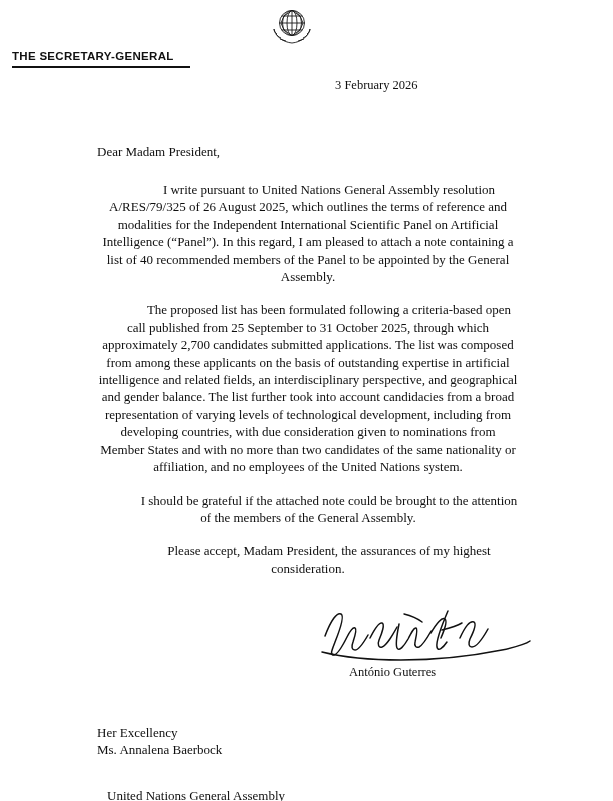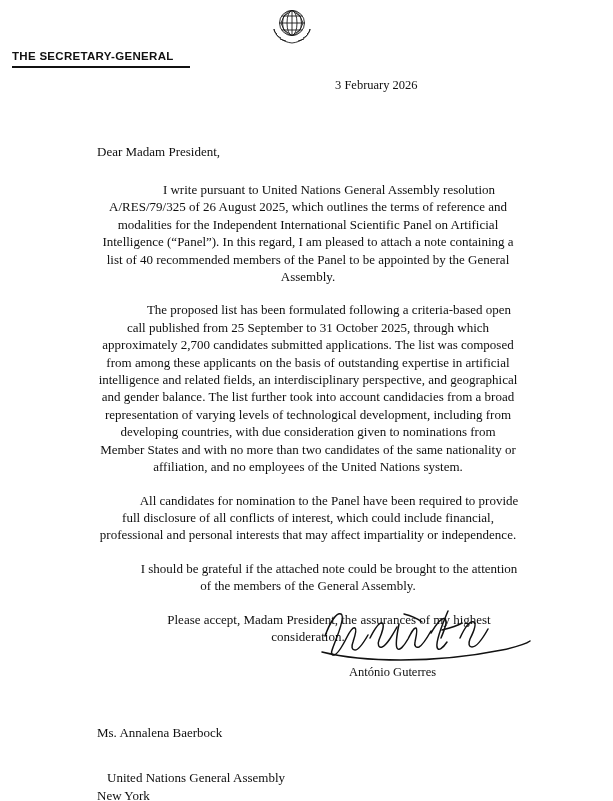--- a/index.html
+++ b/index.html
@@ -150,21 +150,20 @@
   <div class="letterhead-title">THE SECRETARY-GENERAL</div>
   <div class="letterhead-rule"></div>
 
   <div class="date">3 February 2026</div>
 
   <div class="salutation">Dear Madam President,</div>
 
   <div class="body-text">
     <p class="indent">I write pursuant to United Nations General Assembly resolution A/RES/79/325 of 26 August 2025, which outlines the terms of reference and modalities for the Independent International Scientific Panel on Artificial Intelligence (“Panel”).  In this regard, I am pleased to attach a note containing a list of 40 recommended members of the Panel to be appointed by the General Assembly.</p>
     <p class="indent">The proposed list has been formulated following a criteria-based open call published from 25 September to 31 October 2025, through which approximately 2,700 candidates submitted applications.  The list was composed from among these applicants on the basis of outstanding expertise in artificial intelligence and related fields, an interdisciplinary perspective, and geographical and gender balance.  The list further took into account candidacies from a broad representation of varying levels of technological development, including from developing countries, with due consideration given to nominations from Member States and with no more than two candidates of the same nationality or affiliation, and no employees of the United Nations system.</p>
-    <p class="indent">All candidates for nomination to the Panel have been required to provide full disclosure of all conflicts of interest, which could include financial, professional and personal interests that may affect impartiality or independence.</p>
     <p class="indent">I should be grateful if the attached note could be brought to the attention of the members of the General Assembly.</p>
     <p class="indent">Please accept, Madam President, the assurances of my highest consideration.</p>
   </div>
 
   <div class="signature-block">
     <svg class="signature-svg" viewBox="0 0 250 90" width="250" height="90" aria-hidden="true">
       <g fill="none" stroke="#111" stroke-width="1.5" stroke-linecap="round">
         <path d="M25 42 c6 -16 12 -24 16 -22 c4 2 -2 18 -6 28 c-3 8 -5 12 -2 13 c4 1 10 -10 14 -18 c3 -6 6 -10 8 -9 c2 1 0 8 -2 14 c-2 5 -1 8 2 8 c4 0 9 -8 13 -15"></path>
         <path d="M70 44 c5 -10 9 -16 12 -15 c3 1 0 10 -3 17 c-2 5 0 8 3 7 c5 -2 10 -11 15 -20"></path>
         <path d="M99 30 c-2 10 -4 20 -2 24 c2 4 7 -2 11 -9 c3 -6 6 -12 8 -11 c2 1 0 9 -1 14 c-1 4 1 6 4 5 c4 -2 8 -9 12 -16"></path>
@@ -173,18 +172,19 @@
         <path d="M148 17 c-6 14 -12 30 -11 36 c1 5 6 1 10 -5"></path>
         <path d="M142 36 c8 -2 15 -4 20 -7"></path>
         <path d="M160 44 c5 -11 10 -18 14 -16 c3 2 -1 11 -4 17 c-2 5 -1 8 2 8 c5 0 11 -9 16 -18"></path>
         <path d="M22 58 c40 10 110 12 180 -2 c14 -3 24 -6 28 -9"></path>
       </g>
     </svg>
   </div>
   <div class="signature-name">António Guterres</div>
 
   <div class="addressee">
+    <div>Her Excellency</div>
     <div>Ms. Annalena Baerbock</div>
     <div class="indent-sm">United Nations General Assembly</div>
     <div>New York</div>
   </div>
 
 </div>
 
 </body></html>

